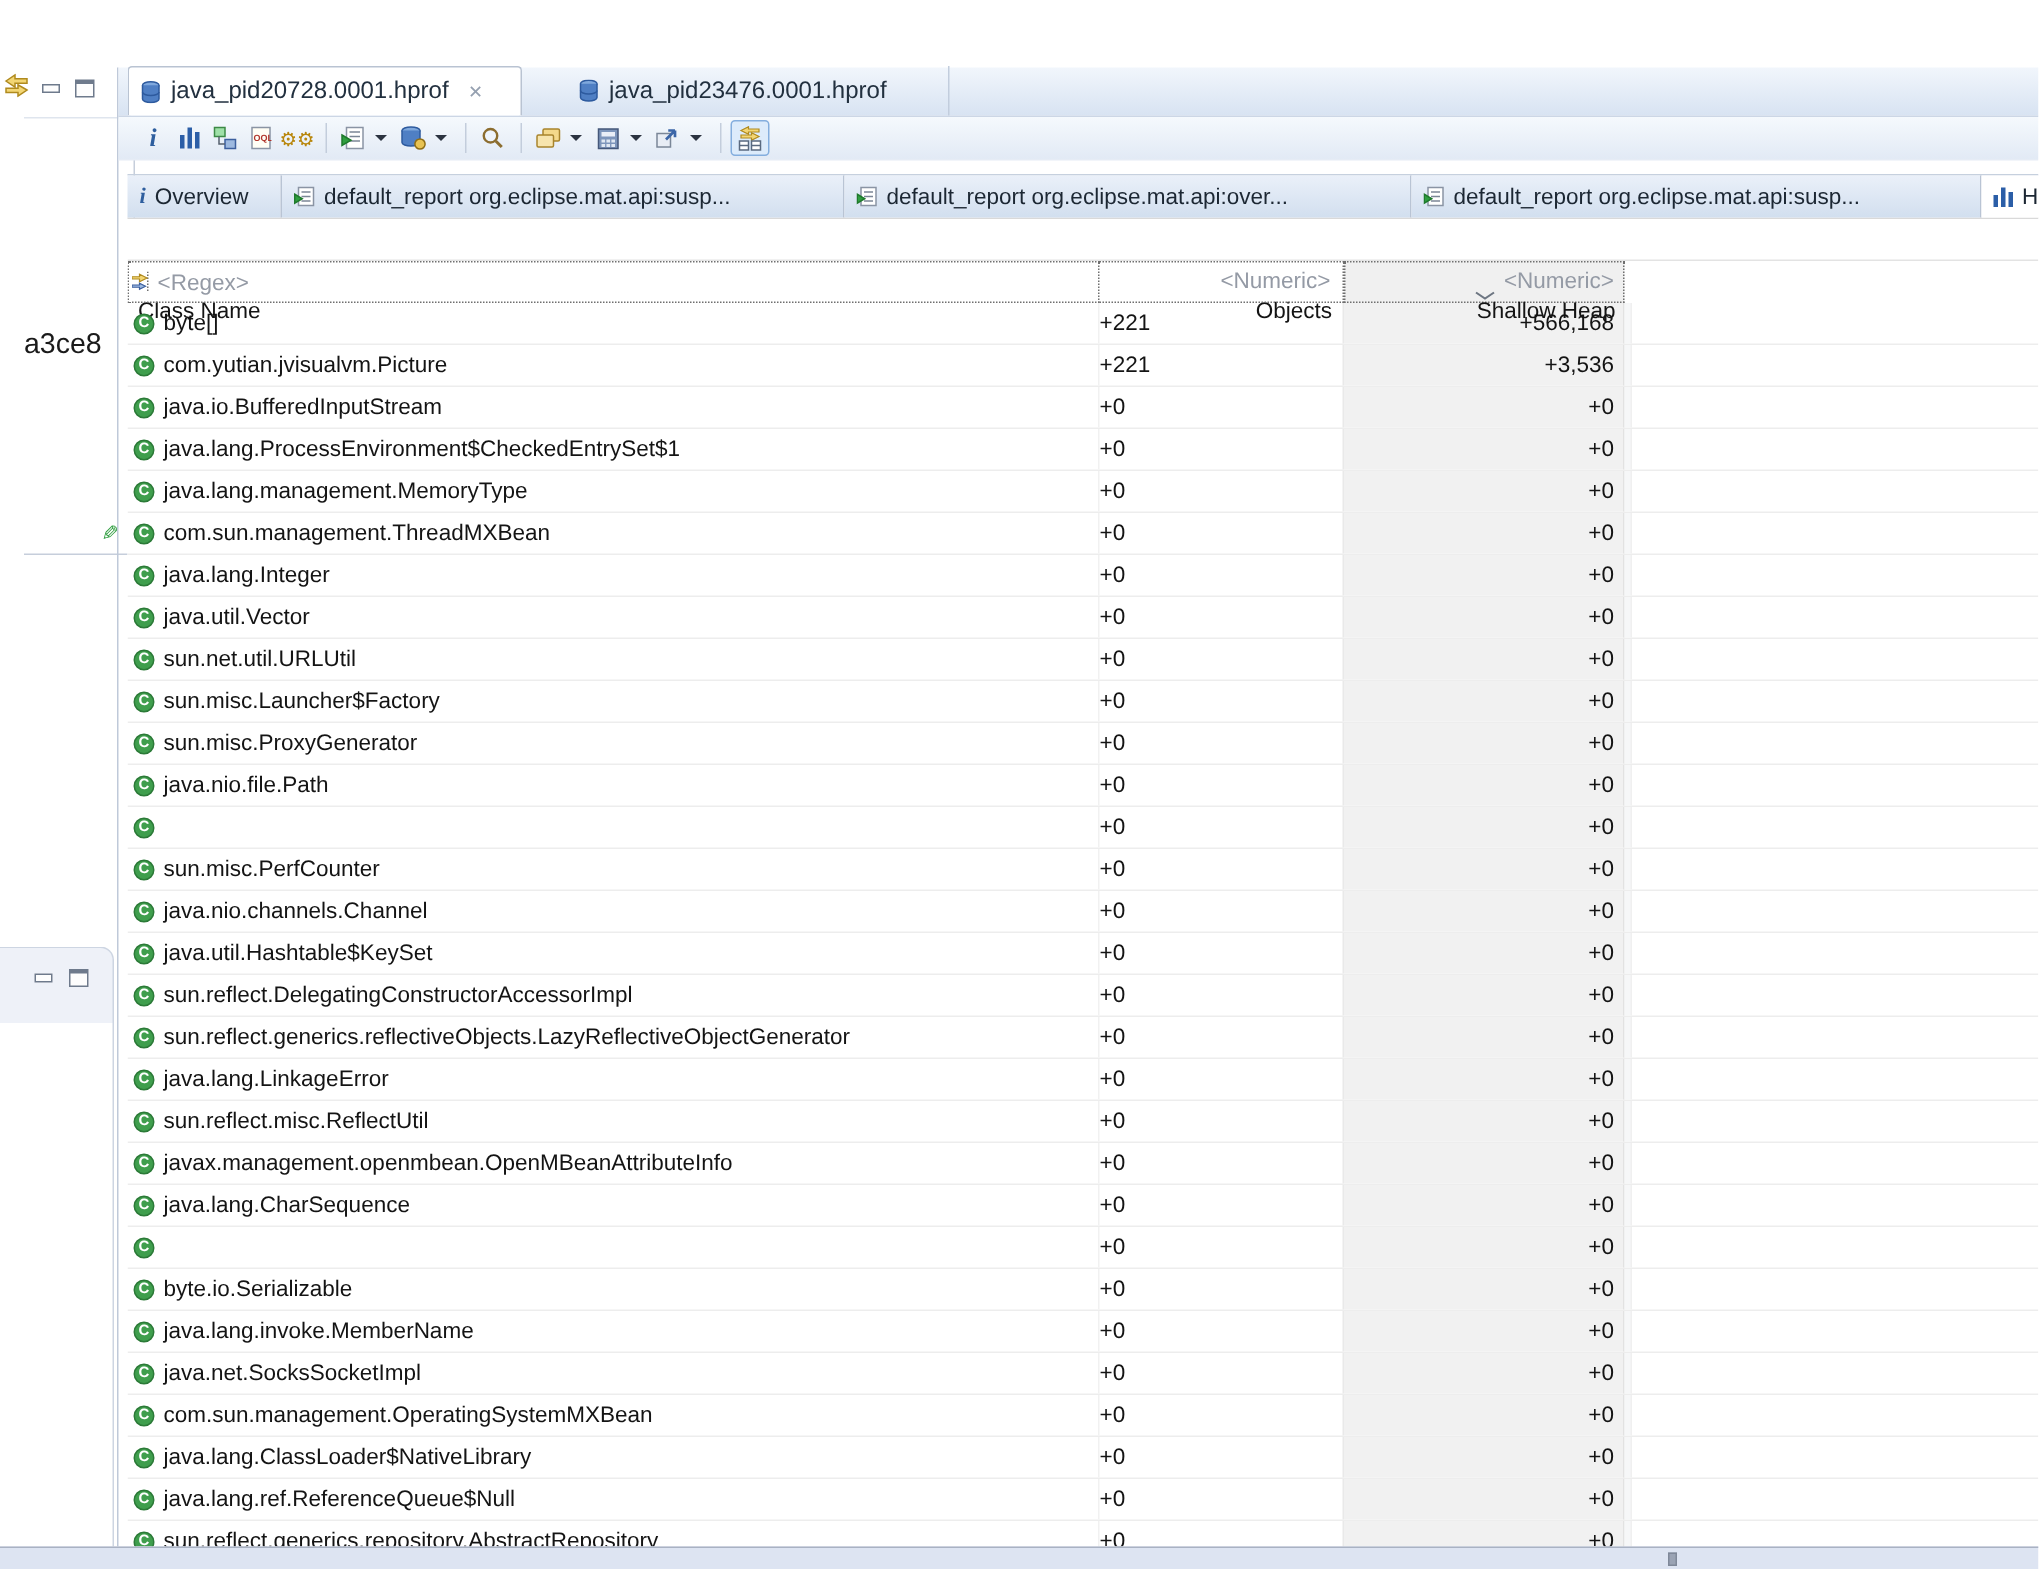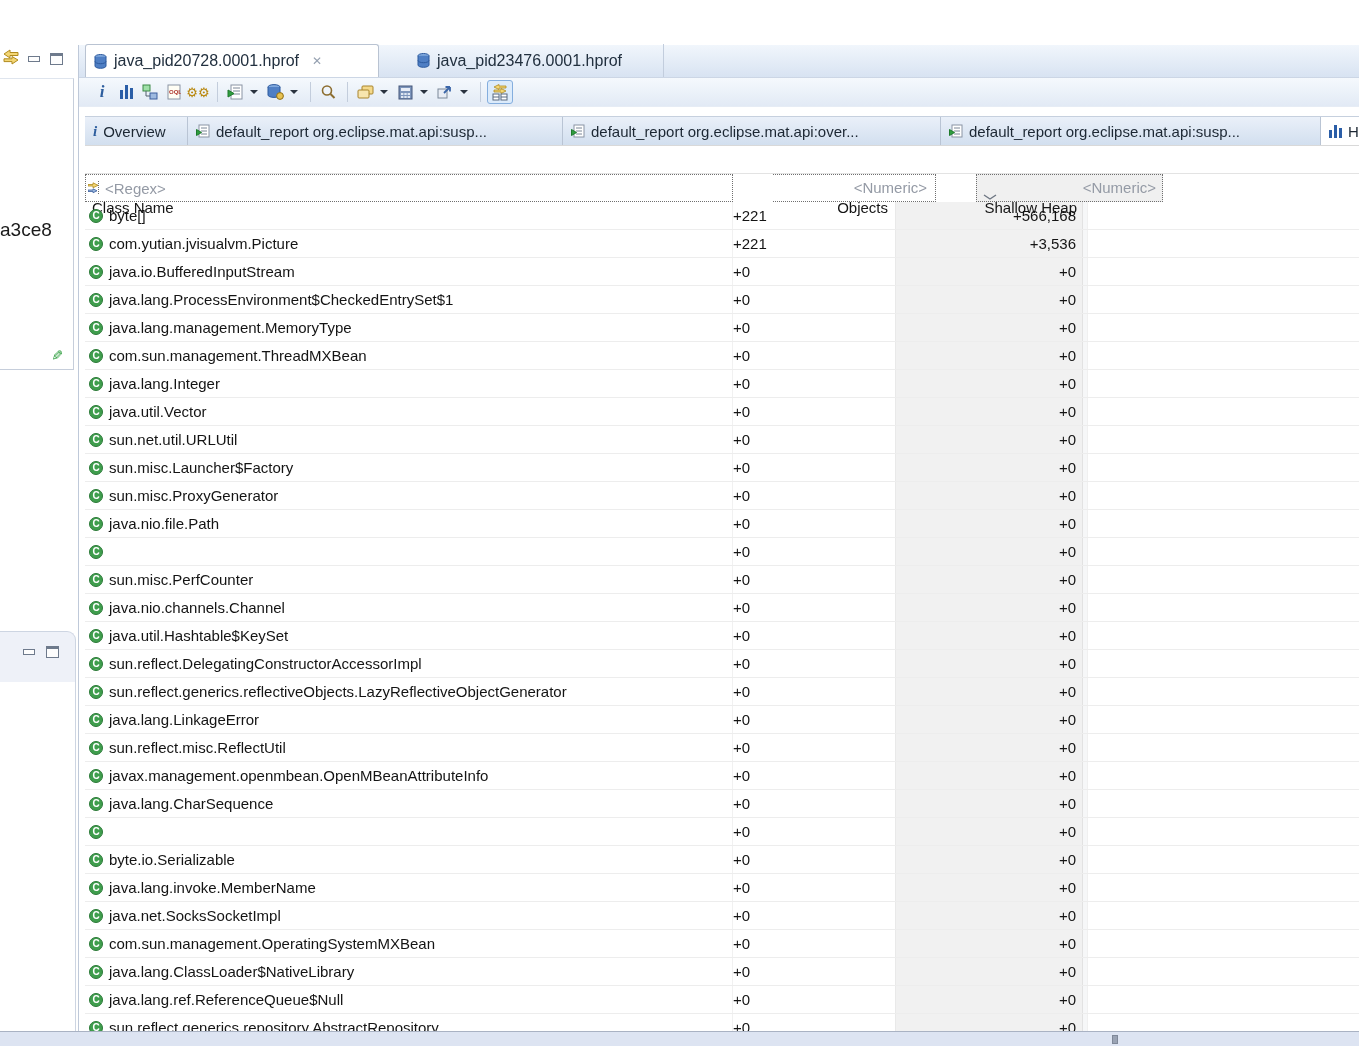--- a/index.html
+++ b/index.html
@@ -4,35 +4,35 @@
 <style>
   * { box-sizing: border-box; margin: 0; padding: 0; }
   body { background: #fff; font-family: "Liberation Sans", sans-serif; }
   .screen { position: relative; width: 1359px; height: 1046px; background: #fff; overflow: hidden; }
 
   
   .left-minbar { position: absolute; left: 0; top: 45px; width: 77px; height: 32px; }
   .sync-icon { position: absolute; left: 2px; top: 4px; }
   .btn-min { position: absolute; left: 28px; top: 11px; width: 12px; height: 6px; border: 1px solid #6e7a8c; background: #fdfdfd; }
   .btn-max { position: absolute; left: 50px; top: 8px; width: 13px; height: 12px; border: 1px solid #6e7a8c; border-top-width: 3px; background: #fdfdfd; }
-  .left-panel1 { position: absolute; left: 0; top: 78px; width: 74px; height: 292px; background: #fff; border-right: 1px solid #c6cedb; border-bottom: 1px solid #c6cedb; border-top: 1px solid #dfe5ee; text-align: center; }
+  .left-panel1 { position: absolute; left: 16px; top: 78px; width: 74px; height: 292px; background: #fff; border-right: 1px solid #c6cedb; border-bottom: 1px solid #c6cedb; border-top: 1px solid #dfe5ee; text-align: center; }
   .hash-text { position: absolute; left: 0; top: 140px; font-size: 19px; color: #1a1a1a; white-space: nowrap; }
   .pencil-icon { position: absolute; right: 10px; bottom: 6px; font-size: 14px; color: #2f9e3f; transform: rotate(90deg); }
   .left-panel2-hdr { position: absolute; left: 0; top: 631px; width: 76px; height: 51px; background: #eef1f8; border-top: 1px solid #cdd5e2; border-right: 1px solid #cdd5e2; border-top-right-radius: 9px; }
   .left-panel2-hdr .btn-min { left: 23px; top: 17px; }
   .left-panel2-hdr .btn-max { left: 46px; top: 14px; }
   .left-panel2-body { position: absolute; left: 0; top: 682px; width: 76px; height: 349px; background: #fff; border-right: 1px solid #cdd5e2; }
 
   
   .editor-border { position: absolute; left: 78px; top: 45px; width: 1281px; height: 986px; border-left: 1px solid #bfc9d9; }
 
   
   .etabs { position: absolute; left: 79px; top: 45px; width: 1280px; height: 33px; background: linear-gradient(#f1f6fc, #d8e3f2); display: flex; align-items: flex-end; border-bottom: 1px solid #ccd6e5; }
   .etab { height: 33px; display: flex; align-items: center; gap: 7px; padding: 0 10px 0 8px; font-size: 16px; color: #22303f; margin-left: 30px; }
-  .etab.active { background: #fff; border: 1px solid #b9c3d2; border-bottom: none; border-top-left-radius: 3px; border-top-right-radius: 3px; margin-left: 6px; width: 294px; }
+  .etab.active { background: #fff; border: 1px solid #b9c3d2; border-bottom: none; border-top-left-radius: 3px; border-top-right-radius: 3px; margin-left: 6px; width: 263px; }
   .etab.inactive { width: 255px; border-right: 1px solid #c2cddd; }
   .close-x { font-size: 12px; color: #95a0b0; margin-left: 6px; }
 
   
   .toolbar { position: absolute; left: 79px; top: 78px; width: 1280px; height: 29px; background: linear-gradient(#f5f9fd, #e2eaf5); border-bottom: 1px solid #e6ecf5; display: flex; align-items: center; padding-left: 12px; }
   .tbi { display: flex; align-items: center; justify-content: center; width: 22px; height: 22px; margin-right: 2px; }
   .tbsep { width: 1px; height: 20px; background: #c3cddc; margin: 0 6px; }
   .dd { width: 0; height: 0; border-left: 4px solid transparent; border-right: 4px solid transparent; border-top: 4px solid #2b3340; margin: 0 6px 0 2px; }
   .info-glyph { font-family: "Liberation Serif", serif; font-weight: bold; font-style: italic; color: #2e5e9e; font-size: 17px; }
   .bars { display: flex; align-items: flex-end; gap: 2px; height: 14px; }
@@ -49,21 +49,21 @@
   
   .grid { position: absolute; left: 85px; top: 146px; width: 1274px; height: 885px; font-size: 15px; color: #141414; overflow: hidden; background: #fff; }
   .thead { display: flex; height: 28px; border-bottom: 1px solid #e3e3e3; }
   .th { line-height: 28px; margin-top: 48px; }
   .th-name  { width: 648px; padding-left: 7px; }
   .th-obj   { width: 163px; text-align: right; padding-right: 8px; border-left: 1px solid #e3e3e3; }
   .th-heap  { width: 187px; text-align: right; padding-right: 6px; border-left: 1px solid #e3e3e3; position: relative; }
   .th-rest  { flex: 1; border-left: 1px solid #e3e3e3; }
   .sort-chevron { position: absolute; top: 0; left: 50%; transform: translateX(-50%); }
 
-  .frow { display: flex; height: 28px; color: #949aa5; gap: 40px; }
+  .frow { display: flex; height: 28px; color: #949aa5; }
   .f-name { width: 648px; border: 1px dotted #6f6f6f; display: flex; align-items: center; gap: 5px; padding-left: 2px; }
   .f-obj  { width: 163px; border: 1px dotted #6f6f6f; border-left: none; text-align: right; padding-right: 8px; line-height: 26px; }
   .f-heap { width: 187px; border: 1px dotted #6f6f6f; background: #f0f0f0; text-align: right; padding-right: 6px; line-height: 26px; }
 
   .trow { display: flex; height: 28px; border-bottom: 1px solid #ededed; background: #fff; }
   .c-name { width: 648px; display: flex; align-items: center; gap: 6px; padding-left: 4px; border-right: 1px solid #f1f1f1; overflow: hidden; white-space: nowrap; }
   .c-obj  { width: 163px; text-align: left; padding-right: 8px; line-height: 27px; border-right: 1px solid #e9e9e9; }
   .c-heap { width: 187px; background: #f1f1f1; text-align: right; padding-right: 6px; line-height: 27px; border-right: 1px solid #e2e2e2; }
   .c-band { width: 5px; background: #f6f7f8; border-right: 1px solid #f0f0f0; }
   .c-rest { flex: 1; }

